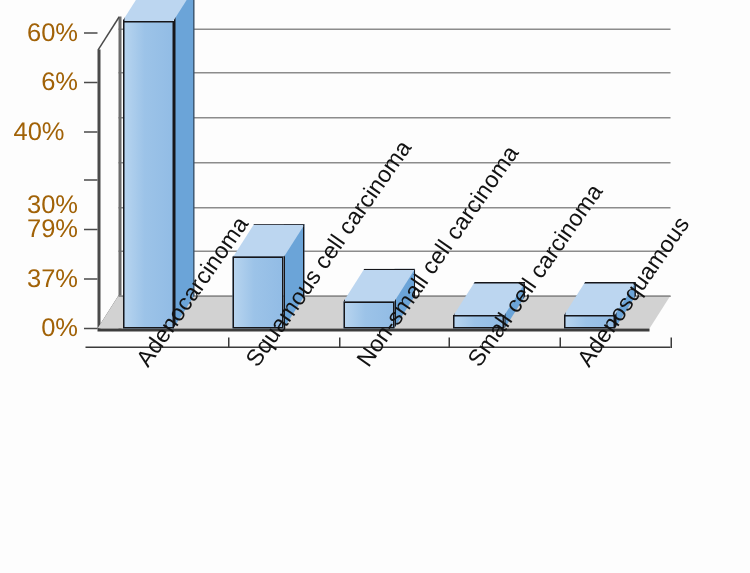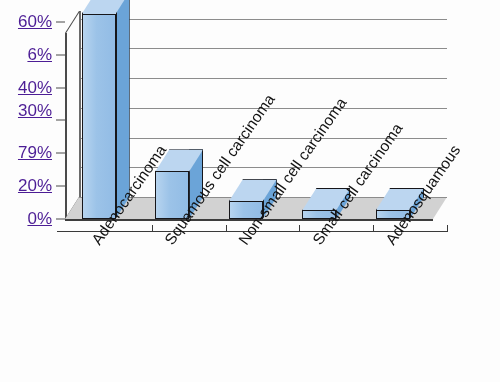--- a/index.html
+++ b/index.html
@@ -22,24 +22,23 @@
     position: absolute;
     left: 0; top: 0;
     width: 500px; height: 382px;
   }
   .ytick-wrap {
     position: absolute;
     left: 0;
     width: 52px;
     text-align: right;
     font-size: 17px;
-    color: #4c1d95;
+    color: #a16207;
     transform: translateY(-50%);
     white-space: nowrap;
-    text-decoration: underline;
   }
 
   
   .ytickmark {
     position: absolute;
     left: 56px;
     width: 9px;
     height: 1px;
     background: #4a4a4a;
     transform: translateY(-50%);
@@ -173,27 +172,27 @@
         <div class="gridline" style="top: 137.571px; left: 79px;"></div>
         <div class="gridline" style="top: 107.857px; left: 79px;"></div>
         <div class="gridline" style="top: 78.1429px; left: 79px;"></div>
         <div class="gridline" style="top: 48.4286px; left: 79px;"></div>
         <div class="gridline" style="top: 18.7143px; left: 79px;"></div>
       </div>
     <div id="ylabel-layer">
         <div class="ytickmark" style="top: 219px;"></div>
         <div class="ytick-wrap" style="top: 219px;">0%</div>
         <div class="ytickmark" style="top: 186.143px;"></div>
-        <div class="ytick-wrap" style="top: 186.143px;">20%</div>
+        <div class="ytick-wrap" style="top: 186.143px;">37%</div>
         <div class="ytickmark" style="top: 153.286px;"></div>
         <div class="ytick-wrap" style="top: 153.286px;">79%</div>
         <div class="ytickmark" style="top: 120.429px;"></div>
-        <div class="ytick-wrap" style="top: 111px;">30%</div>
+        <div class="ytick-wrap" style="top: 137px;">30%</div>
         <div class="ytickmark" style="top: 87.5714px;"></div>
-        <div class="ytick-wrap" style="top: 87.5714px;">40%</div>
+        <div class="ytick-wrap" style="top: 87.5714px; text-align: center;">40%</div>
         <div class="ytickmark" style="top: 54.7143px;"></div>
         <div class="ytick-wrap" style="top: 54.7143px;">6%</div>
         <div class="ytickmark" style="top: 21.8571px;"></div>
         <div class="ytick-wrap" style="top: 21.8571px;">60%</div>
       </div>
 
     <div class="axis-back"></div>
     <div class="axis-front"></div>
     <div class="wall-diag" style="left:65px; top:33px; width:26px; transform: rotate(-57.5deg);"></div>
     <div class="wall-diag" style="left:65px; top:219px; width:26px; transform: rotate(-57.5deg);"></div>

